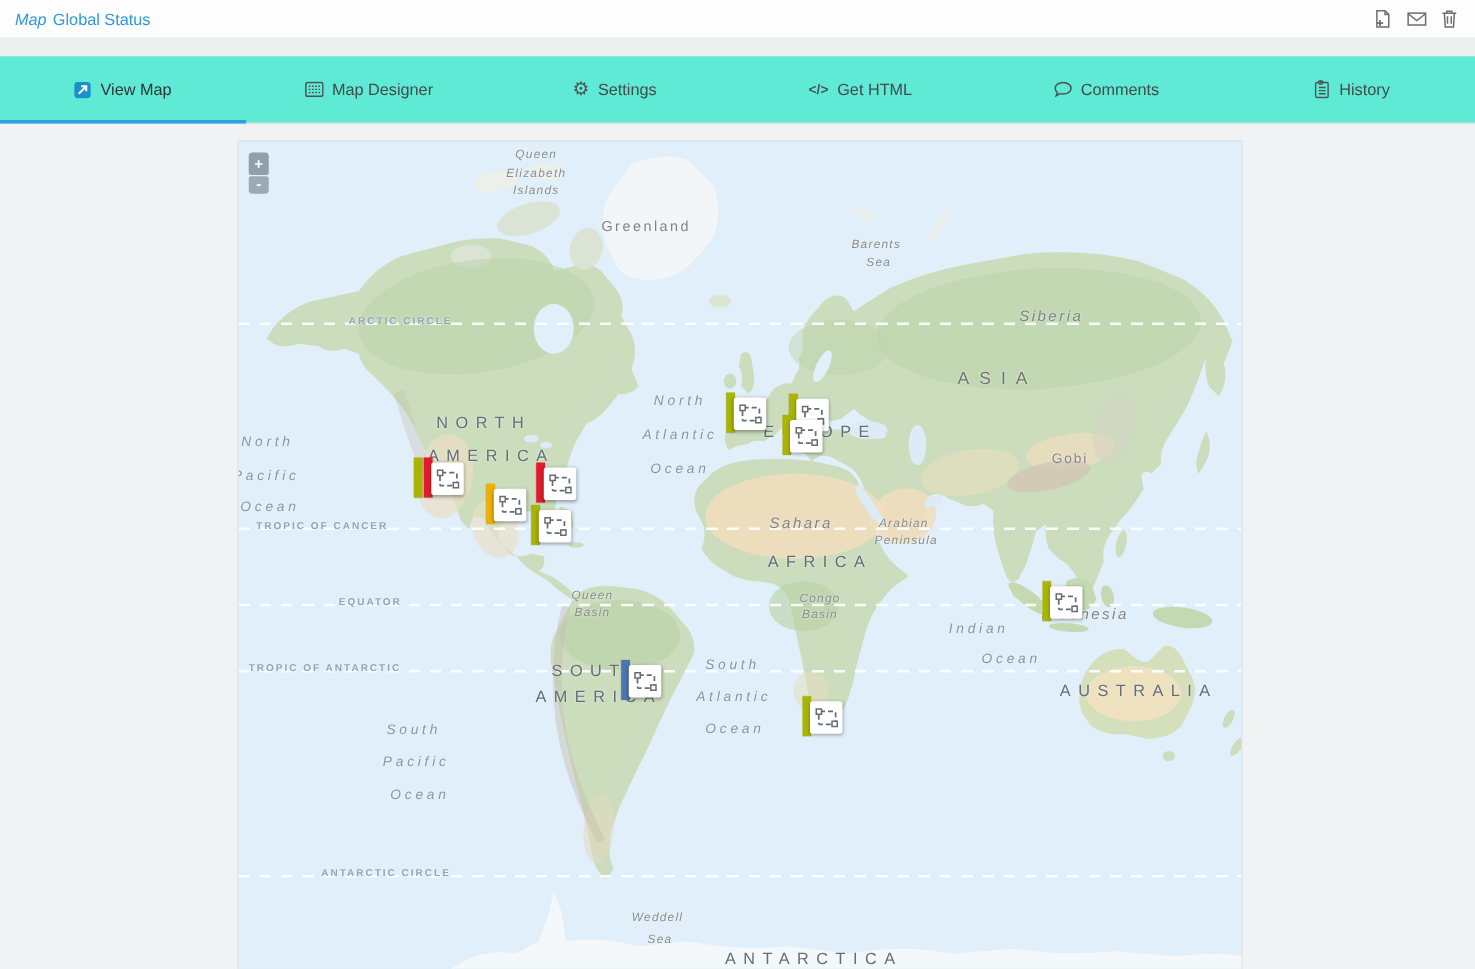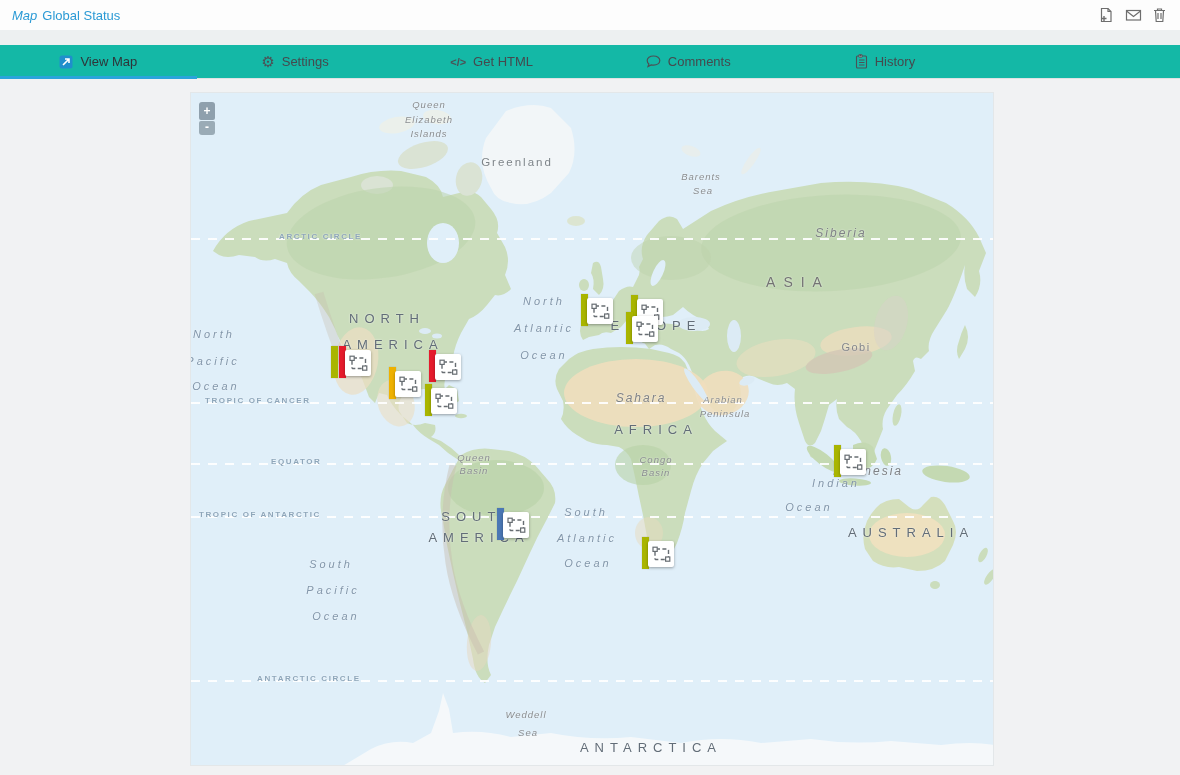--- a/index.html
+++ b/index.html
@@ -11,21 +11,21 @@
     justify-content:space-between; padding:0 12px; }
   .app-title { font-size:13px; color:#2b9ad5; }
   .app-title em { font-style:italic; margin-right:5px; }
   .header-actions { display:flex; gap:11px; align-items:center; }
   .hicon { width:16px; height:16px; cursor:pointer; }
   .hicon svg { display:block; }
 
   .header-strip { height:15px; background:#edf0f1; }
 
   
-  .tabbar { height:34px; background:#14b8a6; display:flex; border-bottom:1px solid #dfe2e4; }
+  .tabbar { height:54px; background:#5eead4; display:flex; border-bottom:1px solid #dfe2e4; }
   .tab { width:16.6667%; display:flex; align-items:center; justify-content:center;
     gap:7px; font-size:13px; color:#454a4e; cursor:pointer; position:relative; }
   .tab.active { color:#2f3439; }
   .tab.active::after { content:""; position:absolute; left:0; right:0; bottom:-1px;
     height:3px; background:#2aa4db; }
   .tab .ticon { display:flex; align-items:center; }
   .gear-glyph { font-size:15px; color:#4c5156; line-height:1; }
   .code-glyph { font-size:11px; color:#4c5156; font-weight:bold; letter-spacing:0; }
 
   
@@ -102,20 +102,29 @@
 
 <div class="tabbar">
   <div class="tab active">
     <span class="ticon">
       <svg width="14" height="14" viewBox="0 0 14 14">
         <rect x="0.5" y="0.5" width="13" height="13" rx="2.5" fill="#1f8fcc"></rect>
         <path d="M4 10 L9.5 4.5 M6 4 h4 v4" stroke="#fff" stroke-width="1.6" fill="none"></path>
       </svg>
     </span>
     <span>View Map</span>
+  </div>
+  <div class="tab">
+    <span class="ticon">
+      <svg width="15" height="13" viewBox="0 0 15 13" fill="none" stroke="#4c5156">
+        <rect x="0.7" y="1" width="13.6" height="11" rx="1.5" stroke-width="1.2"></rect>
+        <path d="M3 4 h9 M3 6.5 h9 M3 9 h9" stroke-width="1.1" stroke-dasharray="1.4 1.2"></path>
+      </svg>
+    </span>
+    <span>Map Designer</span>
   </div>
   <div class="tab">
     <span class="ticon gear-glyph">⚙</span>
     <span>Settings</span>
   </div>
   <div class="tab">
     <span class="ticon code-glyph">&lt;/&gt;</span>
     <span>Get HTML</span>
   </div>
   <div class="tab">
@@ -266,21 +275,21 @@
       <span class="mlabel ocean" style="left: 25px; top: 293px;">Ocean</span>
       <span class="mlabel region-lg" style="left: 450px; top: 305px;">Sahara</span>
       <span class="mlabel region-sm" style="left: 532px; top: 306px;">Arabian</span>
       <span class="mlabel region-sm" style="left: 534px; top: 320px;">Peninsula</span>
       <span class="mlabel continent" style="left: 465px; top: 336px;">AFRICA</span>
       <span class="mlabel region-sm" style="left: 283px; top: 364px;">Queen</span>
       <span class="mlabel region-sm" style="left: 283px; top: 377px;">Basin</span>
       <span class="mlabel region-sm" style="left: 465px; top: 366px;">Congo</span>
       <span class="mlabel region-sm" style="left: 465px; top: 379px;">Basin</span>
       <span class="mlabel region-lg" style="left: 677px; top: 378px;">Indonesia</span>
-      <span class="mlabel ocean" style="left: 645px; top: 390px;">Indian</span>
+      <span class="mlabel ocean" style="left: 592px; top: 390px;">Indian</span>
       <span class="mlabel ocean" style="left: 618px; top: 414px;">Ocean</span>
       <span class="mlabel continent" style="left: 288px; top: 423px;">SOUTH</span>
       <span class="mlabel continent" style="left: 288px; top: 444px;">AMERICA</span>
       <span class="mlabel continent" style="left: 720px; top: 439px;">AUSTRALIA</span>
       <span class="mlabel ocean" style="left: 395px; top: 419px;">South</span>
       <span class="mlabel ocean" style="left: 396px; top: 445px;">Atlantic</span>
       <span class="mlabel ocean" style="left: 397px; top: 470px;">Ocean</span>
       <span class="mlabel ocean" style="left: 140px; top: 471px;">South</span>
       <span class="mlabel ocean" style="left: 142px; top: 497px;">Pacific</span>
       <span class="mlabel ocean" style="left: 145px; top: 523px;">Ocean</span>

